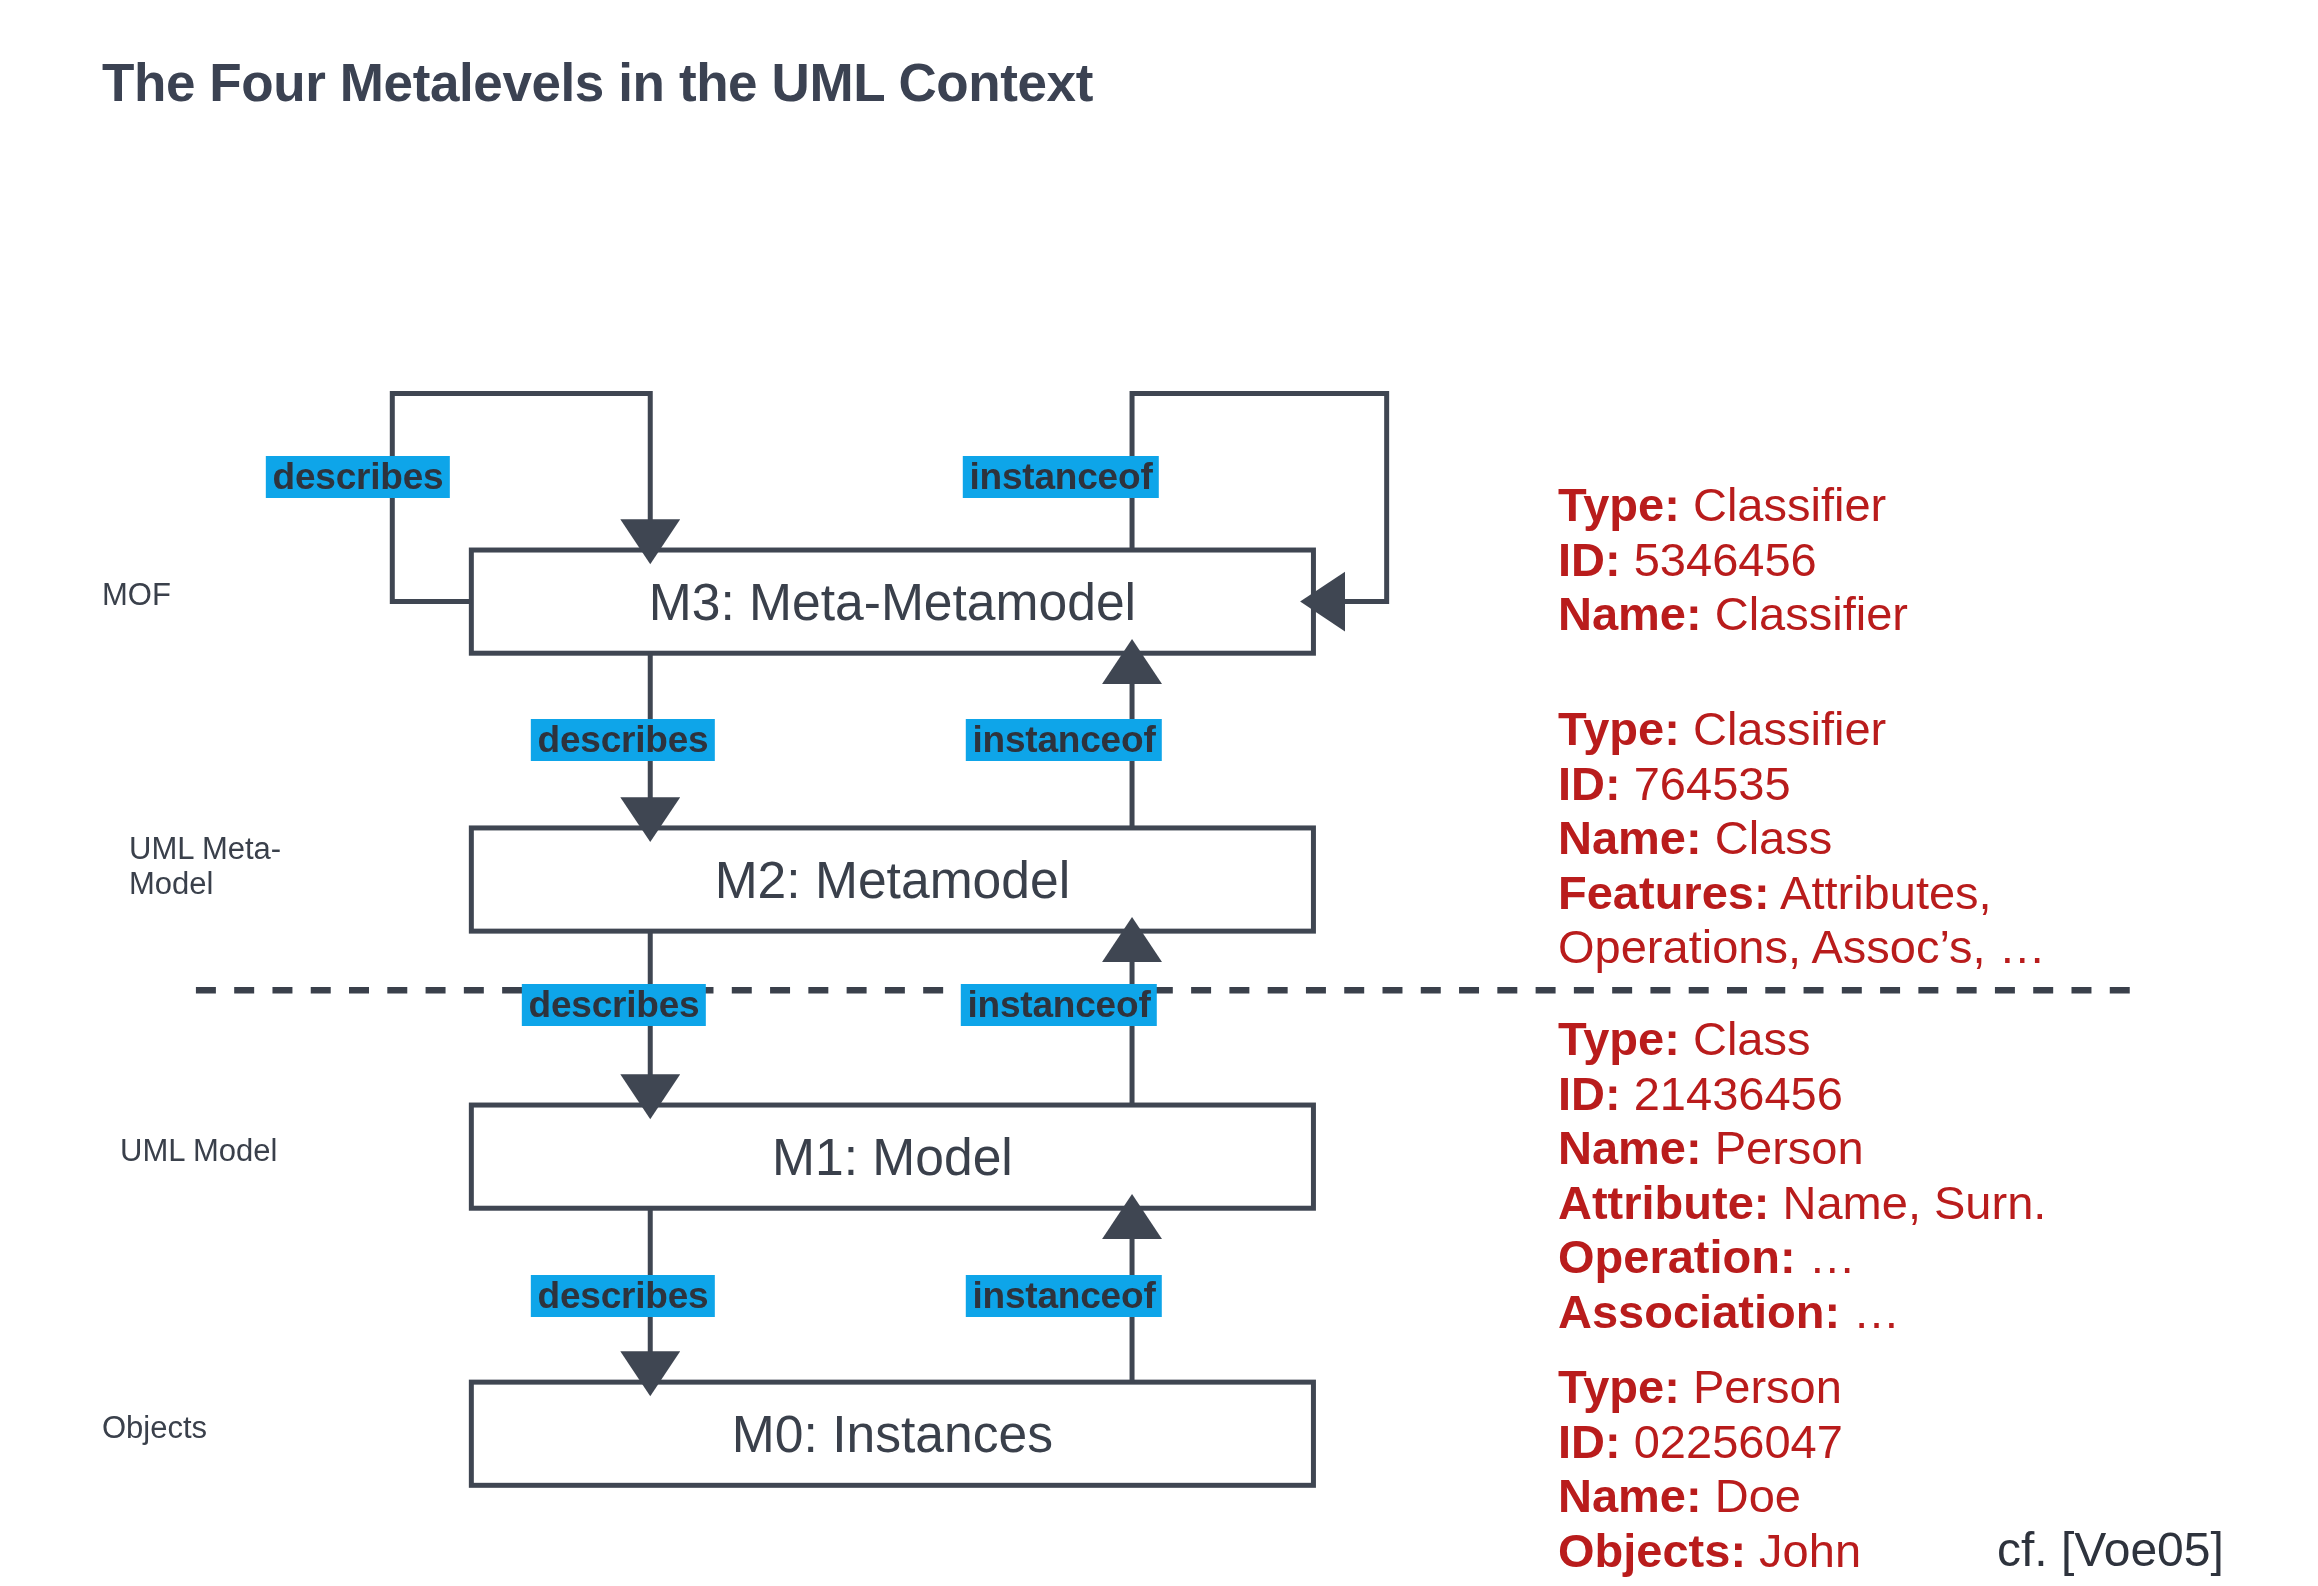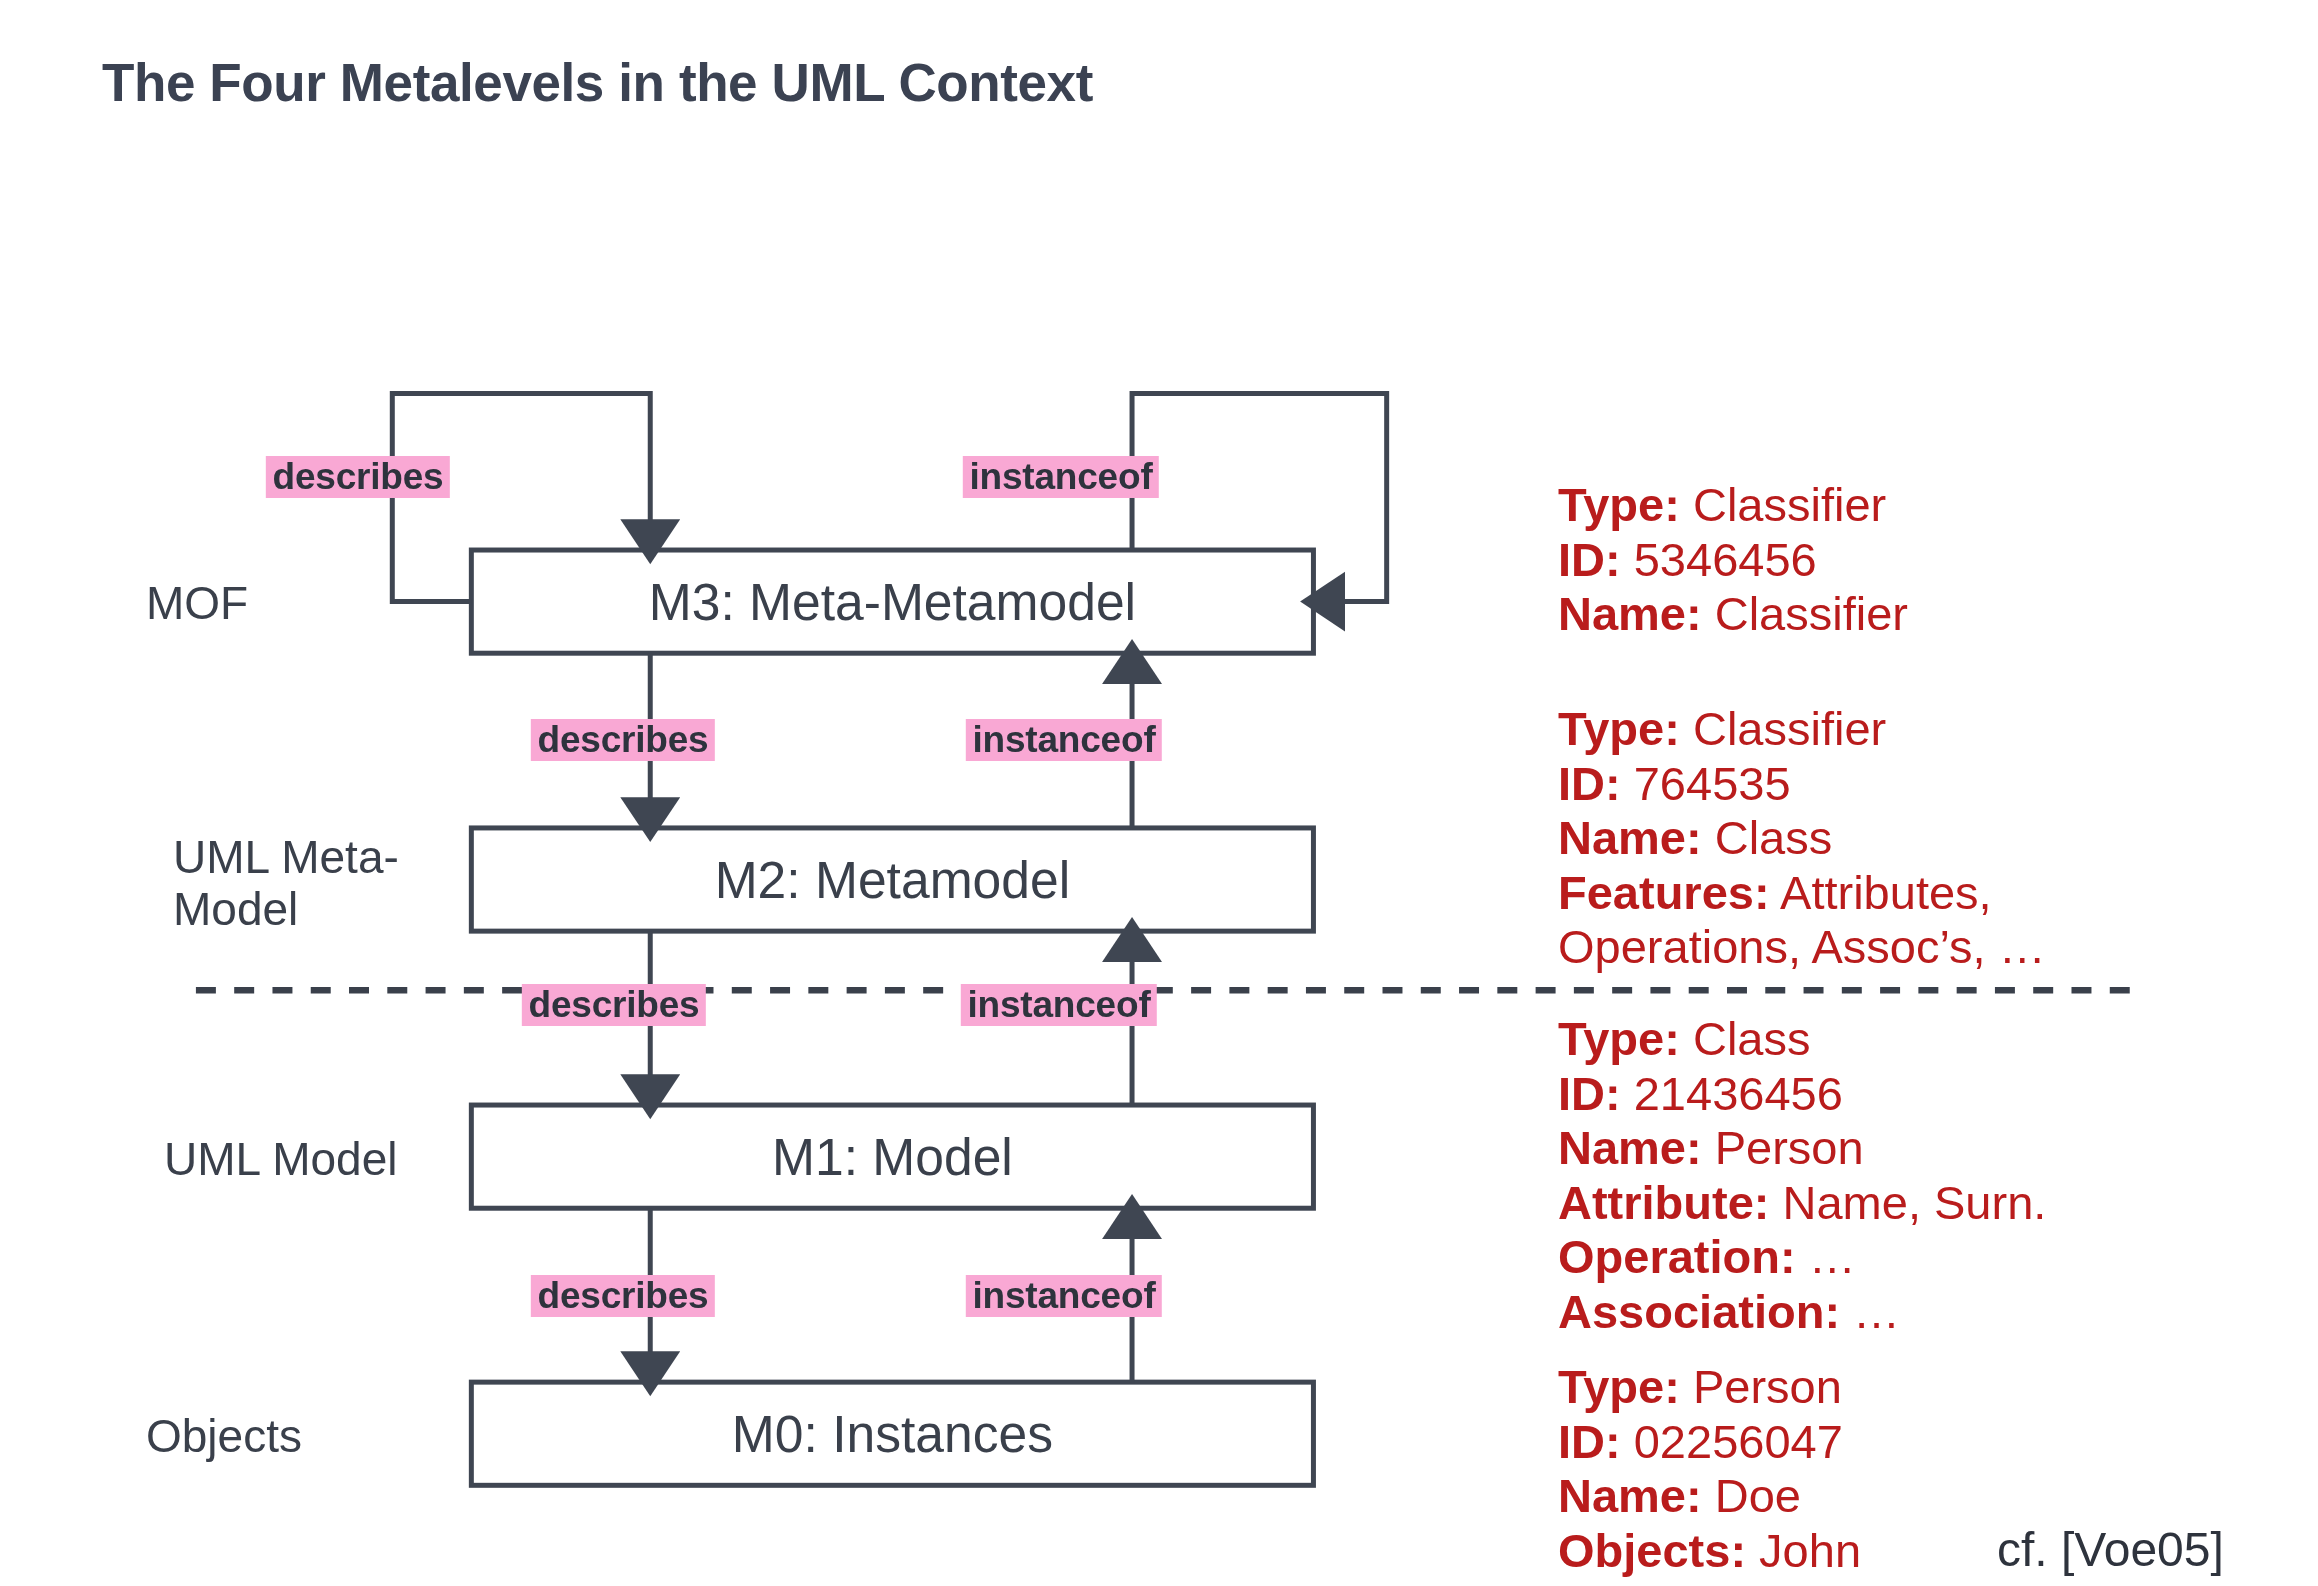--- a/index.html
+++ b/index.html
@@ -32,38 +32,37 @@
   }
   #diagram-svg {
     position: absolute;
     left: 0;
     top: 0;
     width: 2319px;
     height: 1586px;
   }
   .level-label {
     position: absolute;
-    font-size: 46px;
+    font-size: 31px;
     font-weight: normal;
     color: #3a404b;
     line-height: 1.12;
     white-space: pre-line;
-    margin-left: 44px;
   }
   .box-label {
     font-size: 62px;
     font-weight: normal;
     fill: #3a404b;
   }
   .edge-label {
     position: absolute;
     font-size: 37px;
     font-weight: bold;
     color: #2e333d;
-    background: #f9a8d4;
+    background: #0ea5e9;
     padding: 0 6.7px;
     white-space: nowrap;
     transform: translate(-50%, -50%);
     letter-spacing: -0.2px;
     text-align: center;
   }
   .anno-block {
     position: absolute;
     font-size: 47px;
     line-height: 1.16;

